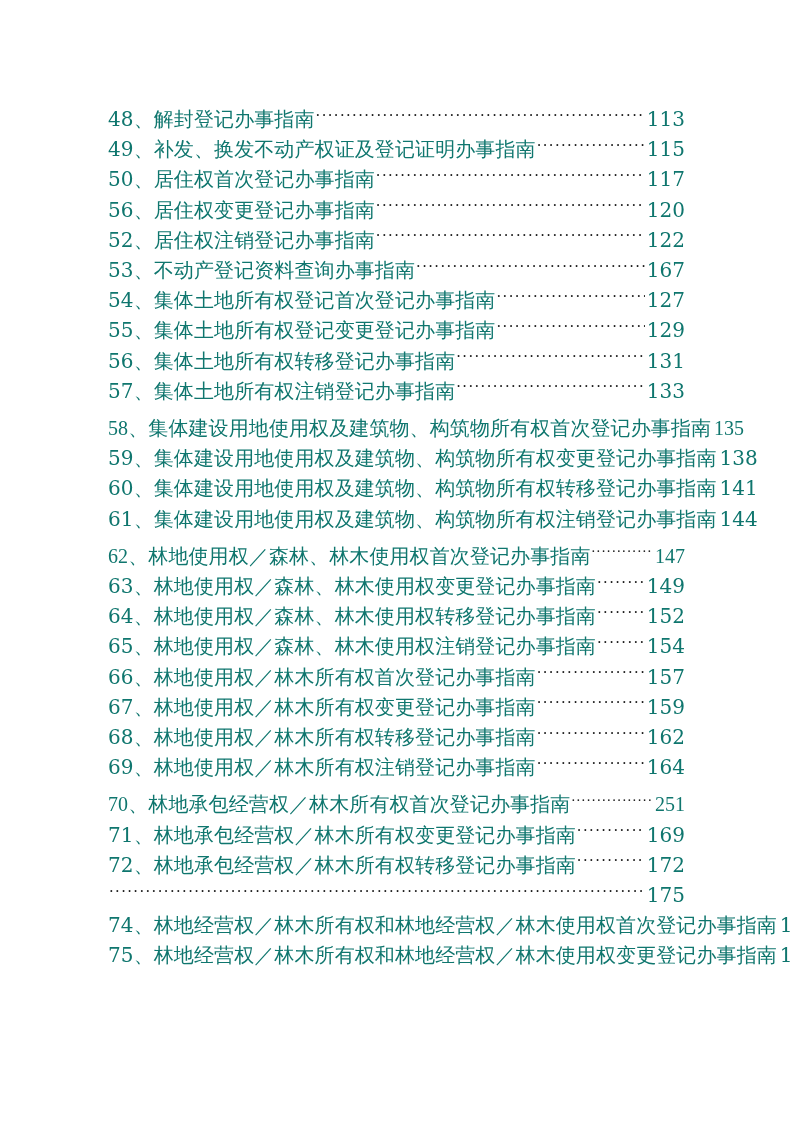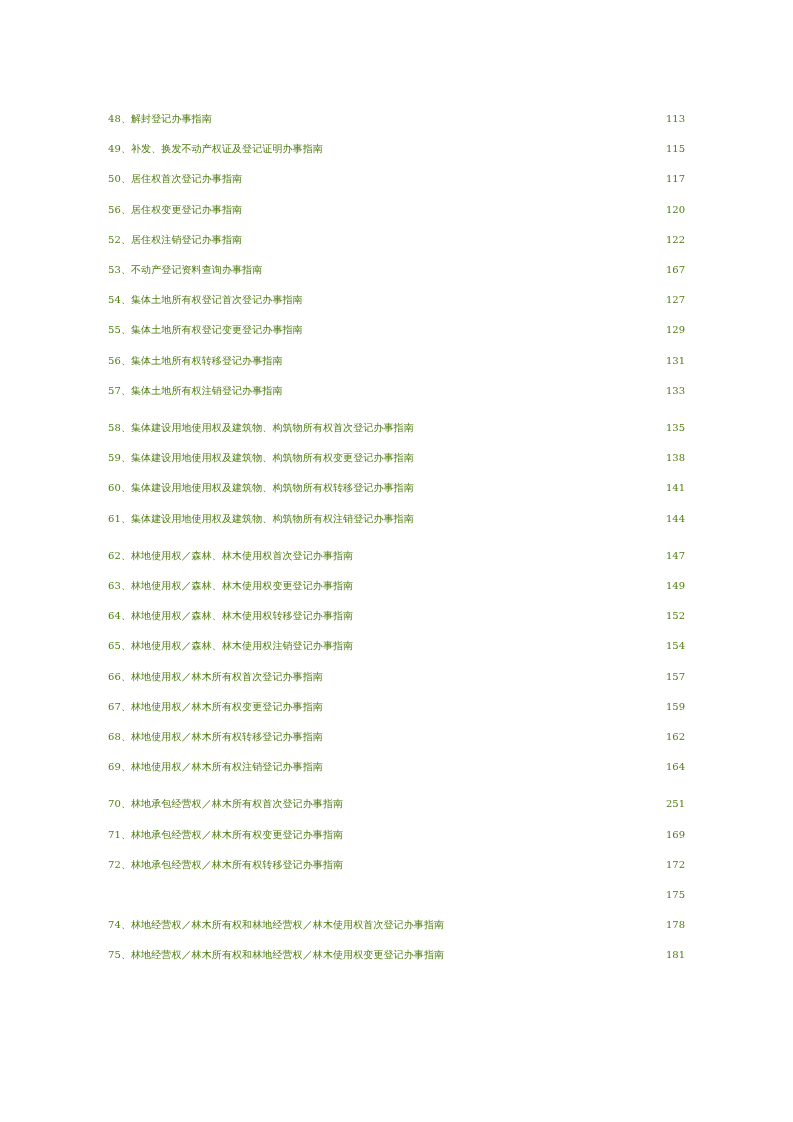--- a/index.html
+++ b/index.html
@@ -25,24 +25,24 @@
   }
   .toc {
     list-style: none;
     margin: 0;
     padding: 0;
   }
   .toc-entry {
     display: flex;
     align-items: baseline;
     width: 100%;
-    font-size: 10px;
+    font-size: 20px;
     line-height: 30.2px;
     white-space: nowrap;
-    color: #4d7c0f;
+    color: #0f766e;
   }
   .toc-title {
     flex: 0 0 auto;
     letter-spacing: 0.1px;
   }
   .toc-dots {
     flex: 1 1 auto;
     overflow: hidden;
     margin: 0 1px 0 1px;
     position: relative;
@@ -60,20 +60,21 @@
     white-space: nowrap;
   }
   .toc-page {
     flex: 0 0 auto;
     text-align: center;
     padding-left: 1px;
   }
   
   .gap-before {
     margin-top: 7px;
+    font-family: Liberation Serif, serif;
   }
 </style>
 </head>
 <body>
 
 <div class="page">
   <ul class="toc" id="toc-list">
       <li class="toc-entry">
         <span class="toc-title">48、解封登记办事指南</span>
         <span class="toc-dots"></span>

